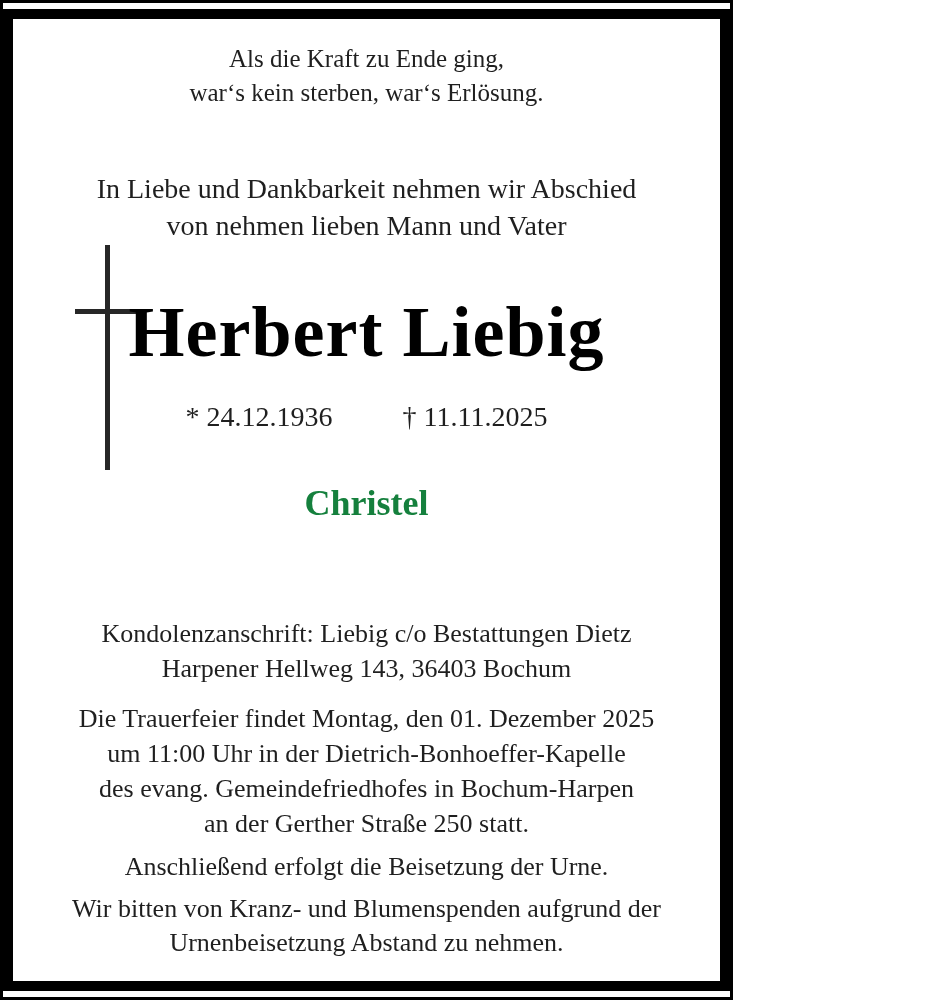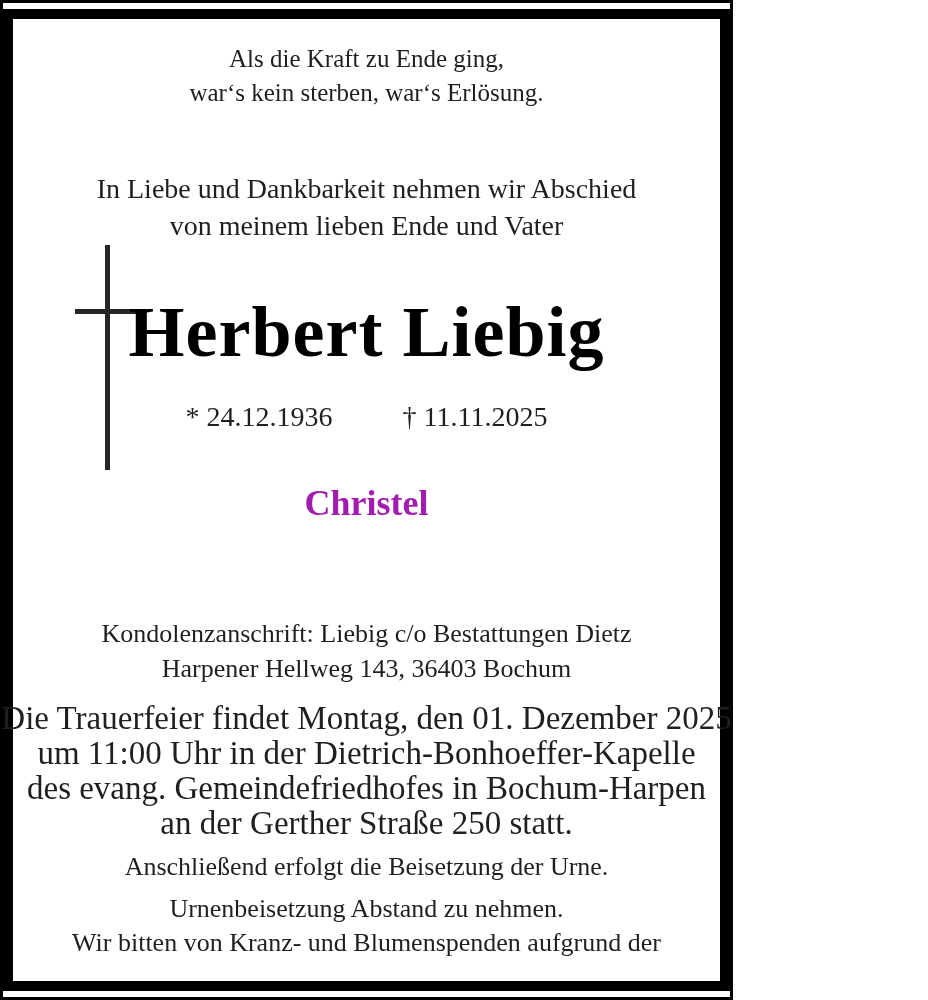--- a/index.html
+++ b/index.html
@@ -28,23 +28,23 @@
   .block {
     position: absolute;
     left: 0; right: 0;
     text-align: center;
   }
   .epigraph      { top: 42px;  font-size: 25px; line-height: 34px; }
   .intro         { top: 170px; font-size: 28px; line-height: 37px; }
   .deceased-name { top: 292px; font-size: 72px; line-height: 80px; font-weight: bold; color: #000000; letter-spacing: 1px; }
   .dates         { top: 398px; font-size: 28px; line-height: 37px; }
   .dates .birth  { margin-right: 70px; }
-  .mourners      { top: 480px; font-size: 36px; line-height: 47px; font-weight: bold; color: #a21caf; }
+  .mourners      { top: 480px; font-size: 36px; line-height: 47px; font-weight: bold; color: #15803d; }
   .condolence    { top: 616px; font-size: 26px; line-height: 35px; }
-  .service       { top: 701px; font-size: 33px; line-height: 35px; }
+  .service       { top: 701px; font-size: 26px; line-height: 35px; }
   .burial        { top: 849px; font-size: 26px; line-height: 35px; }
   .request       { top: 892px; font-size: 26px; line-height: 34px; }
 
   
   .cross { position: absolute; left: 75px; top: 245px; width: 70px; height: 225px; }
   .cross .v { position: absolute; left: 30px; top: 0; width: 5px; height: 225px; background: #272727; }
   .cross .h { position: absolute; left: 0; top: 64px; width: 65px; height: 5px; background: #272727; }
 </style>
 </head>
 <body>
@@ -59,21 +59,21 @@
     <div class="h"></div>
   </div>
 
   <div class="block epigraph">
     <div>Als die Kraft zu Ende ging,</div>
     <div>war‘s kein sterben, war‘s Erlösung.</div>
   </div>
 
   <div class="block intro">
     <div>In Liebe und Dankbarkeit nehmen wir Abschied</div>
-    <div>von meinem lieben Ende und Vater</div>
+    <div>von nehmen lieben Mann und Vater</div>
   </div>
 
   <div class="block deceased-name">Herbert Liebig</div>
 
   <div class="block dates">
     <span class="birth">* 24.12.1936</span><span class="death">† 11.11.2025</span>
   </div>
 
   <div class="block mourners">
     <div>Christel</div>
@@ -87,17 +87,17 @@
   <div class="block service">
     <div>Die Trauerfeier findet Montag, den 01. Dezember 2025</div>
     <div>um 11:00 Uhr in der Dietrich-Bonhoeffer-Kapelle</div>
     <div>des evang. Gemeindefriedhofes in Bochum-Harpen</div>
     <div>an der Gerther Straße 250 statt.</div>
   </div>
 
   <div class="block burial">Anschließend erfolgt die Beisetzung der Urne.</div>
 
   <div class="block request">
+    <div>Wir bitten von Kranz- und Blumenspenden aufgrund der</div>
     <div>Urnenbeisetzung Abstand zu nehmen.</div>
-    <div>Wir bitten von Kranz- und Blumenspenden aufgrund der</div>
   </div>
 
 </div>
 
 </body></html>

